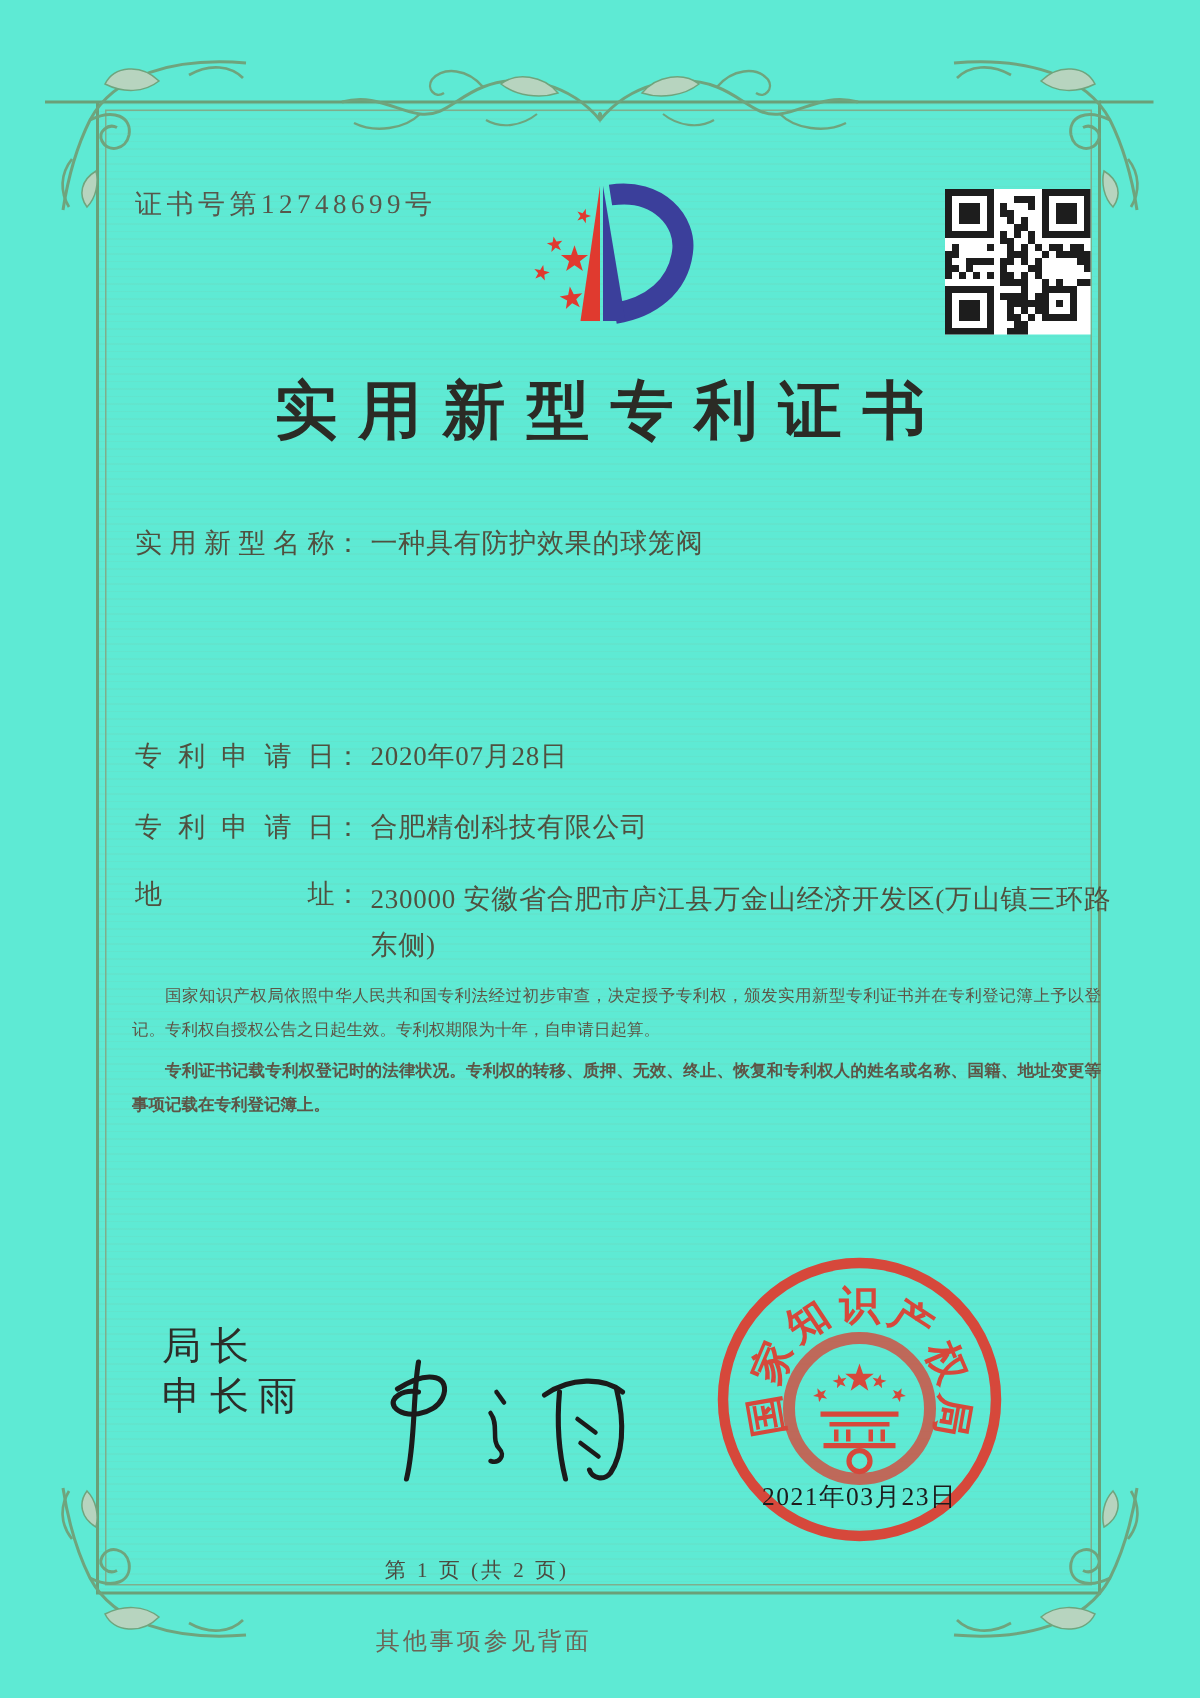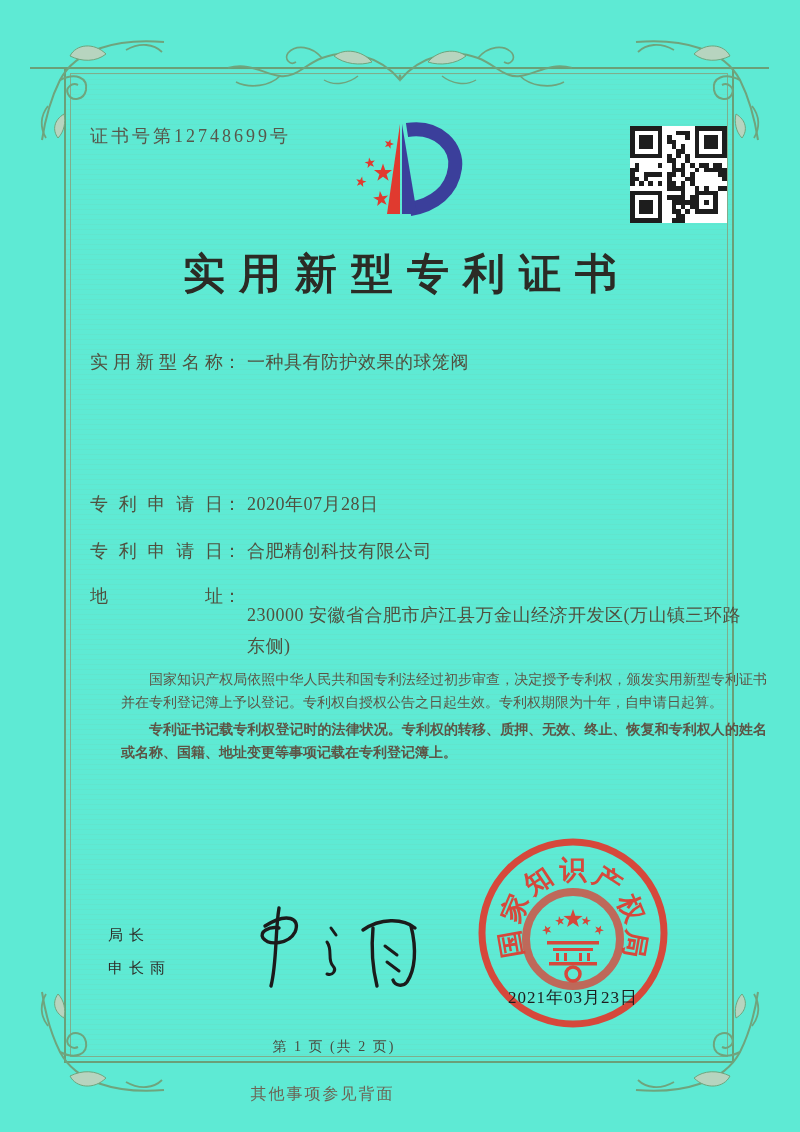--- a/index.html
+++ b/index.html
@@ -13,35 +13,35 @@
   .edge-stub{position:absolute;height:2px;background:#6aa078;top:67px;}
   .cert-no{position:absolute;left:90px;top:124px;font-size:18px;letter-spacing:3px;color:#57574b;white-space:nowrap;}
   .logo{position:absolute;left:336px;top:110px;}
   .qr{position:absolute;left:630px;top:126px;}
   .title{position:absolute;left:0;top:246px;width:800px;text-align:center;font-size:42px;
          font-weight:600;letter-spacing:14px;text-indent:14px;color:#2b2b25;}
   .row{position:absolute;left:90px;font-size:18px;color:#50503f;white-space:nowrap;}
   .lab{display:inline-block;width:133px;text-align:justify;text-align-last:justify;vertical-align:top;}
   .colon{display:inline-block;width:24px;vertical-align:top;}
   .val{display:inline-block;vertical-align:top;letter-spacing:0.5px;}
-  .row-address .val{width:505px;white-space:normal;line-height:31px;margin-top:16px;}
+  .row-address .val{width:505px;white-space:normal;line-height:31px;}
   .pair2{margin-left:40px;}
   .pair2 .lab2{display:inline-block;vertical-align:top;}
-  .paras{position:absolute;left:88px;top:669px;width:646px;font-size:14px;line-height:22.5px;
-         color:#5d5546;text-align:justify;margin-left:33px;}
+  .paras{position:absolute;left:88px;top:653px;width:646px;font-size:11px;line-height:22.5px;
+         color:#5d5546;text-align:justify;}
   .paras p{margin:0;text-indent:2em;}
   .paras p + p{margin-top:5px;font-weight:bold;}
-  .signer{position:absolute;left:108px;top:918px;font-family:"Liberation Sans","DejaVu Sans",sans-serif;
-          font-size:15px;color:#2d2d28;letter-spacing:6px;line-height:33px;}
+  .signer{position:absolute;left:108px;top:881px;font-family:"Liberation Sans","DejaVu Sans",sans-serif;
+          font-size:26px;color:#2d2d28;letter-spacing:6px;line-height:33px;}
   .signature{position:absolute;left:235px;top:902px;}
   .seal{position:absolute;left:473px;top:833px;}
   .seal-date{position:absolute;left:468px;top:986px;width:210px;text-align:center;font-size:17px;
              color:#1c1c1c;letter-spacing:1px;}
   .page-num{position:absolute;left:0;top:1038px;width:636px;text-align:center;font-size:14px;
-            letter-spacing:2px;color:#4b4b40;margin-left:16px;}
+            letter-spacing:2px;color:#4b4b40;}
   .footer-note{position:absolute;left:0;top:1084px;width:645px;text-align:center;font-size:16px;
                color:#6c6455;letter-spacing:2px;}
   .orn{position:absolute;pointer-events:none;}
   svg{display:block;}
 </style>
 </head>
 <body>
 
 <div id="page">
 

